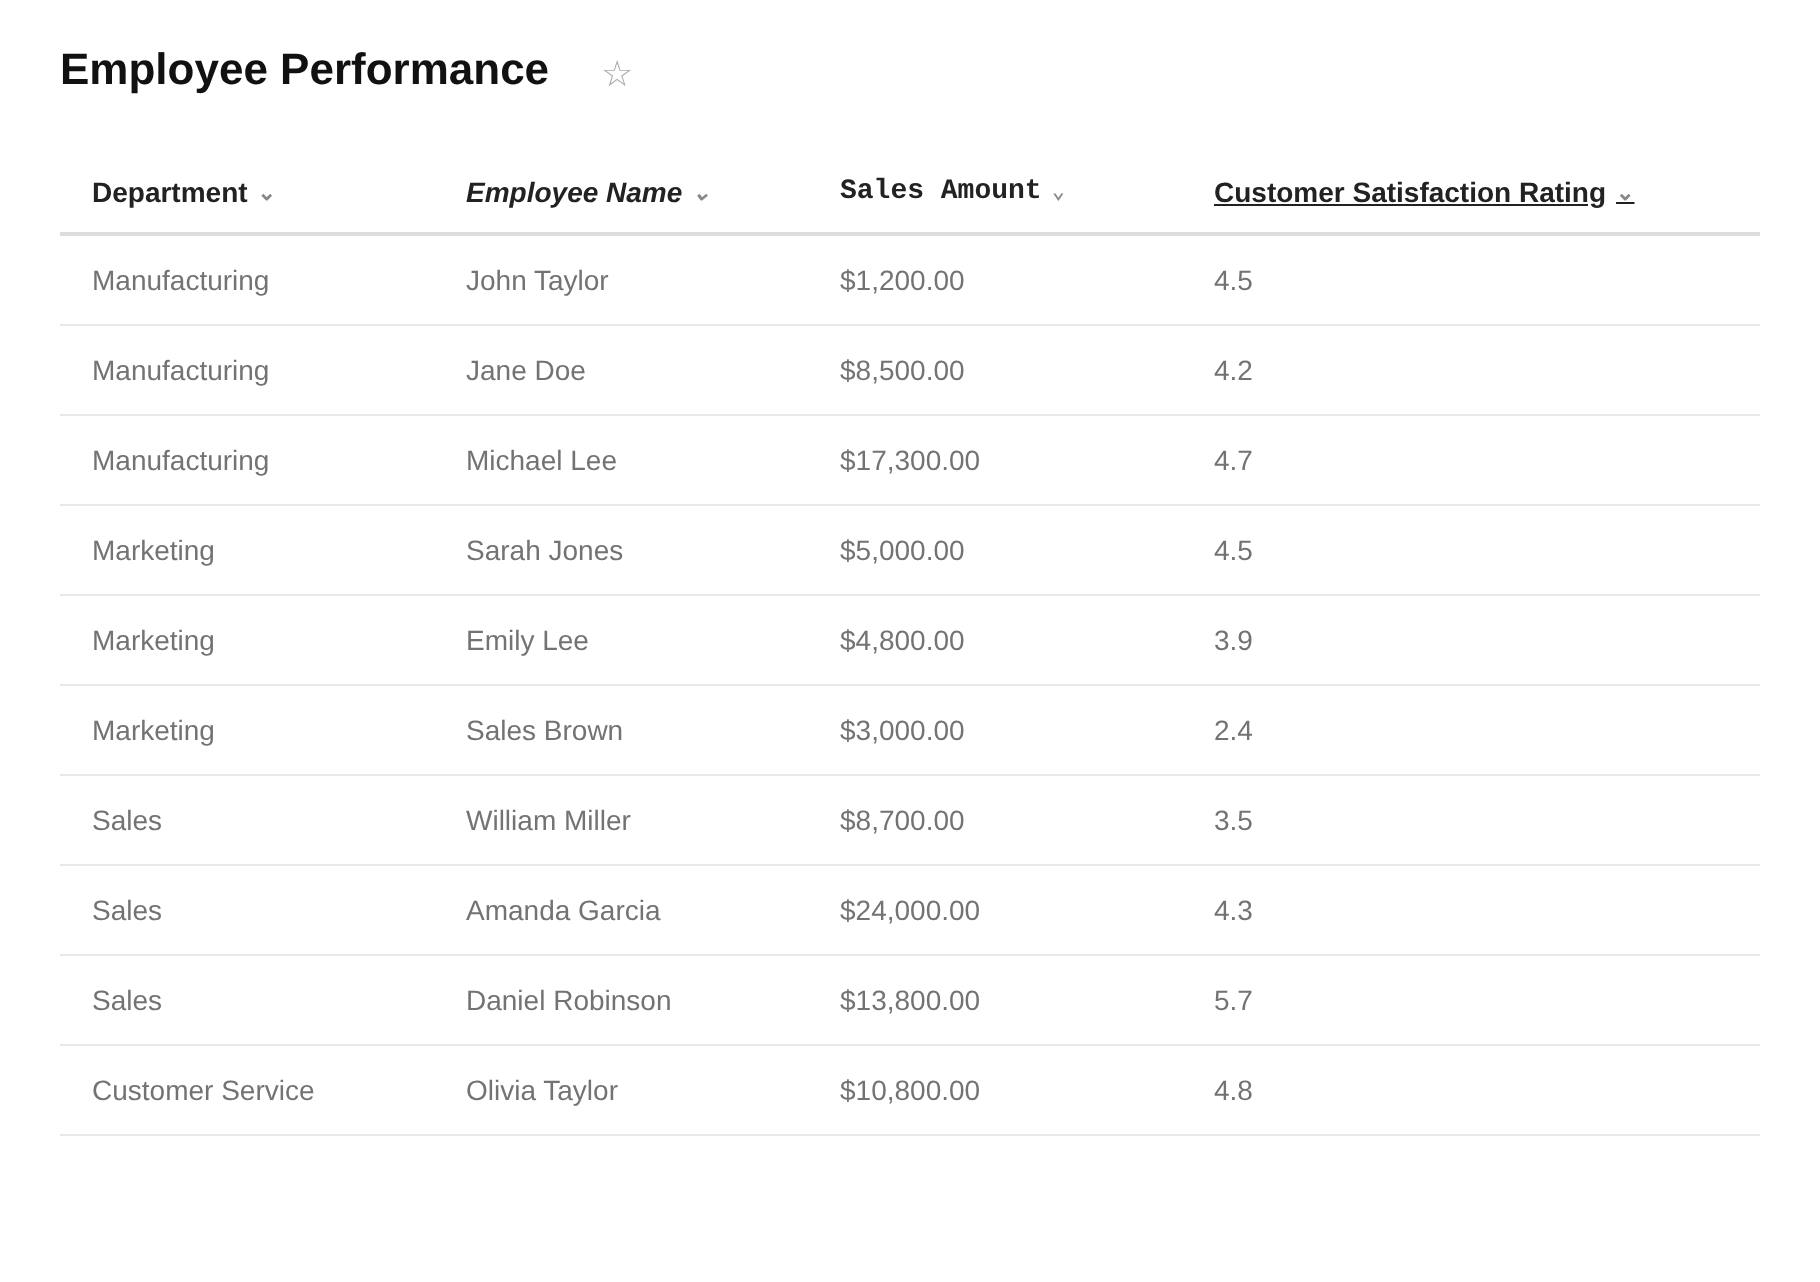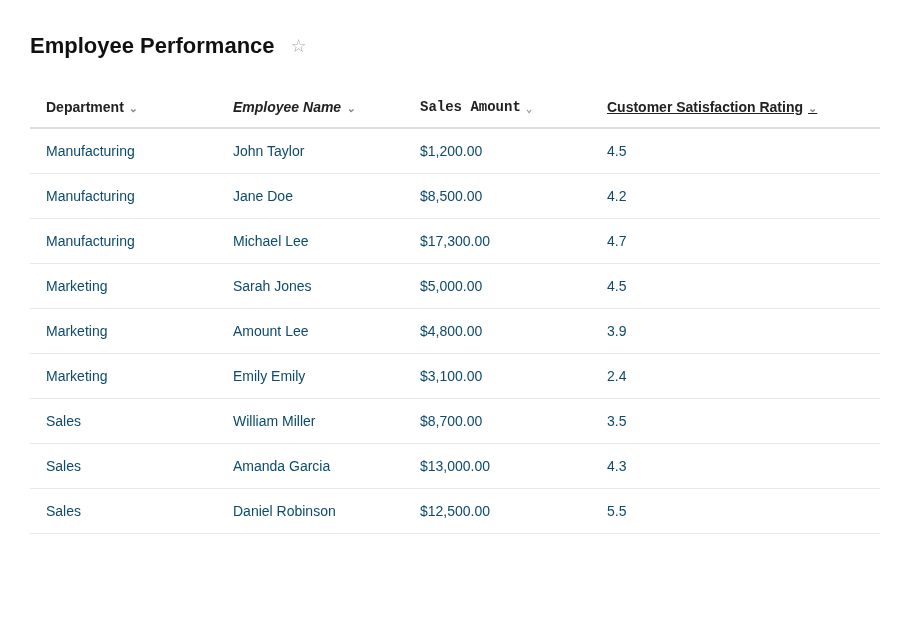--- a/index.html
+++ b/index.html
@@ -11,24 +11,24 @@
     body {
       font-family: 'Segoe UI', Arial, sans-serif;
       background: #ffffff;
       color: #333;
       padding: 20px 30px;
       font-size: 14px;
     }
 
     .page-header {
       display: flex;
-      align-items: center;
-      gap: 16px;
+      align-items: flex-end;
+      gap: 26px;
       margin-bottom: 28px;
-      margin-top: 13px;
+      margin-top: 2px;
     }
 
     .page-title {
       font-size: 22px;
       font-weight: 600;
       color: #111;
     }
 
     .star-icon {
       font-size: 18px;
@@ -53,36 +53,36 @@
       text-align: left;
       padding: 12px 16px;
       font-weight: 600;
       color: #222;
       font-size: 14px;
       white-space: nowrap;
     }
 
     thead th .col-header {
       display: flex;
-      align-items: flex-end;
+      align-items: center;
       gap: 5px;
     }
 
     .sort-icon {
       color: #888;
       font-size: 11px;
     }
 
     tbody tr {
       border-bottom: 1px solid #e8e8e8;
     }
 
     tbody td {
       padding: 14px 16px;
-      color: #0c4a6e;
+      color: #737373;
       font-size: 14px;
     }
 
     .col-department { width: 22%; }
     .col-employee   { width: 22%; font-style: italic; }
     .col-sales      { width: 22%; font-family: Liberation Mono, monospace; }
     .col-rating     { width: 34%; text-decoration: underline; }
   </style>
 </head>
 <body>
@@ -142,43 +142,49 @@
           <td>4.7</td>
         </tr>
         <tr>
           <td>Marketing</td>
           <td>Sarah Jones</td>
           <td>$5,000.00</td>
           <td>4.5</td>
         </tr>
         <tr>
           <td>Marketing</td>
-          <td>Amount Lee</td>
+          <td>Emily Lee</td>
           <td>$4,800.00</td>
           <td>3.9</td>
         </tr>
         <tr>
           <td>Marketing</td>
-          <td>Emily Emily</td>
-          <td>$3,100.00</td>
+          <td>Sales Brown</td>
+          <td>$3,000.00</td>
           <td>2.4</td>
         </tr>
         <tr>
           <td>Sales</td>
           <td>William Miller</td>
           <td>$8,700.00</td>
           <td>3.5</td>
         </tr>
         <tr>
           <td>Sales</td>
           <td>Amanda Garcia</td>
-          <td>$13,000.00</td>
+          <td>$24,000.00</td>
           <td>4.3</td>
         </tr>
         <tr>
           <td>Sales</td>
           <td>Daniel Robinson</td>
-          <td>$12,500.00</td>
-          <td>5.5</td>
+          <td>$13,800.00</td>
+          <td>5.7</td>
+        </tr>
+        <tr>
+          <td>Customer Service</td>
+          <td>Olivia Taylor</td>
+          <td>$10,800.00</td>
+          <td>4.8</td>
         </tr>
       </tbody>
   </table>
 </div>
 
 </body></html>

